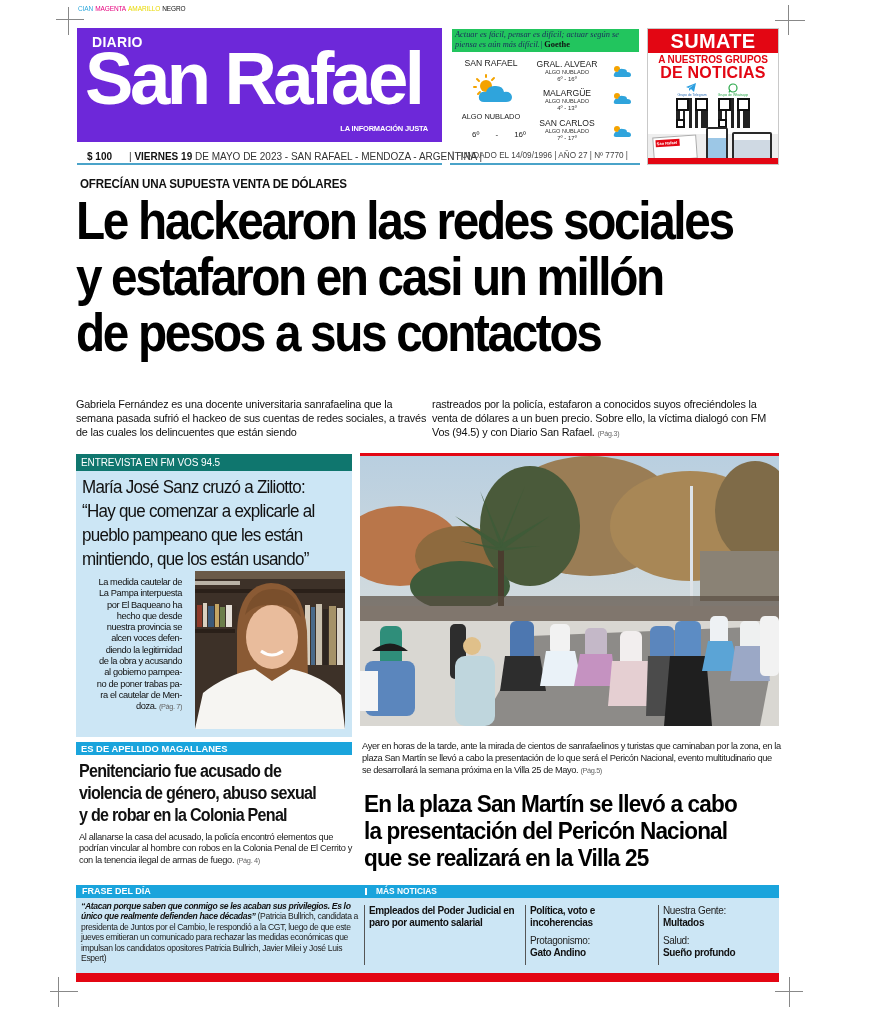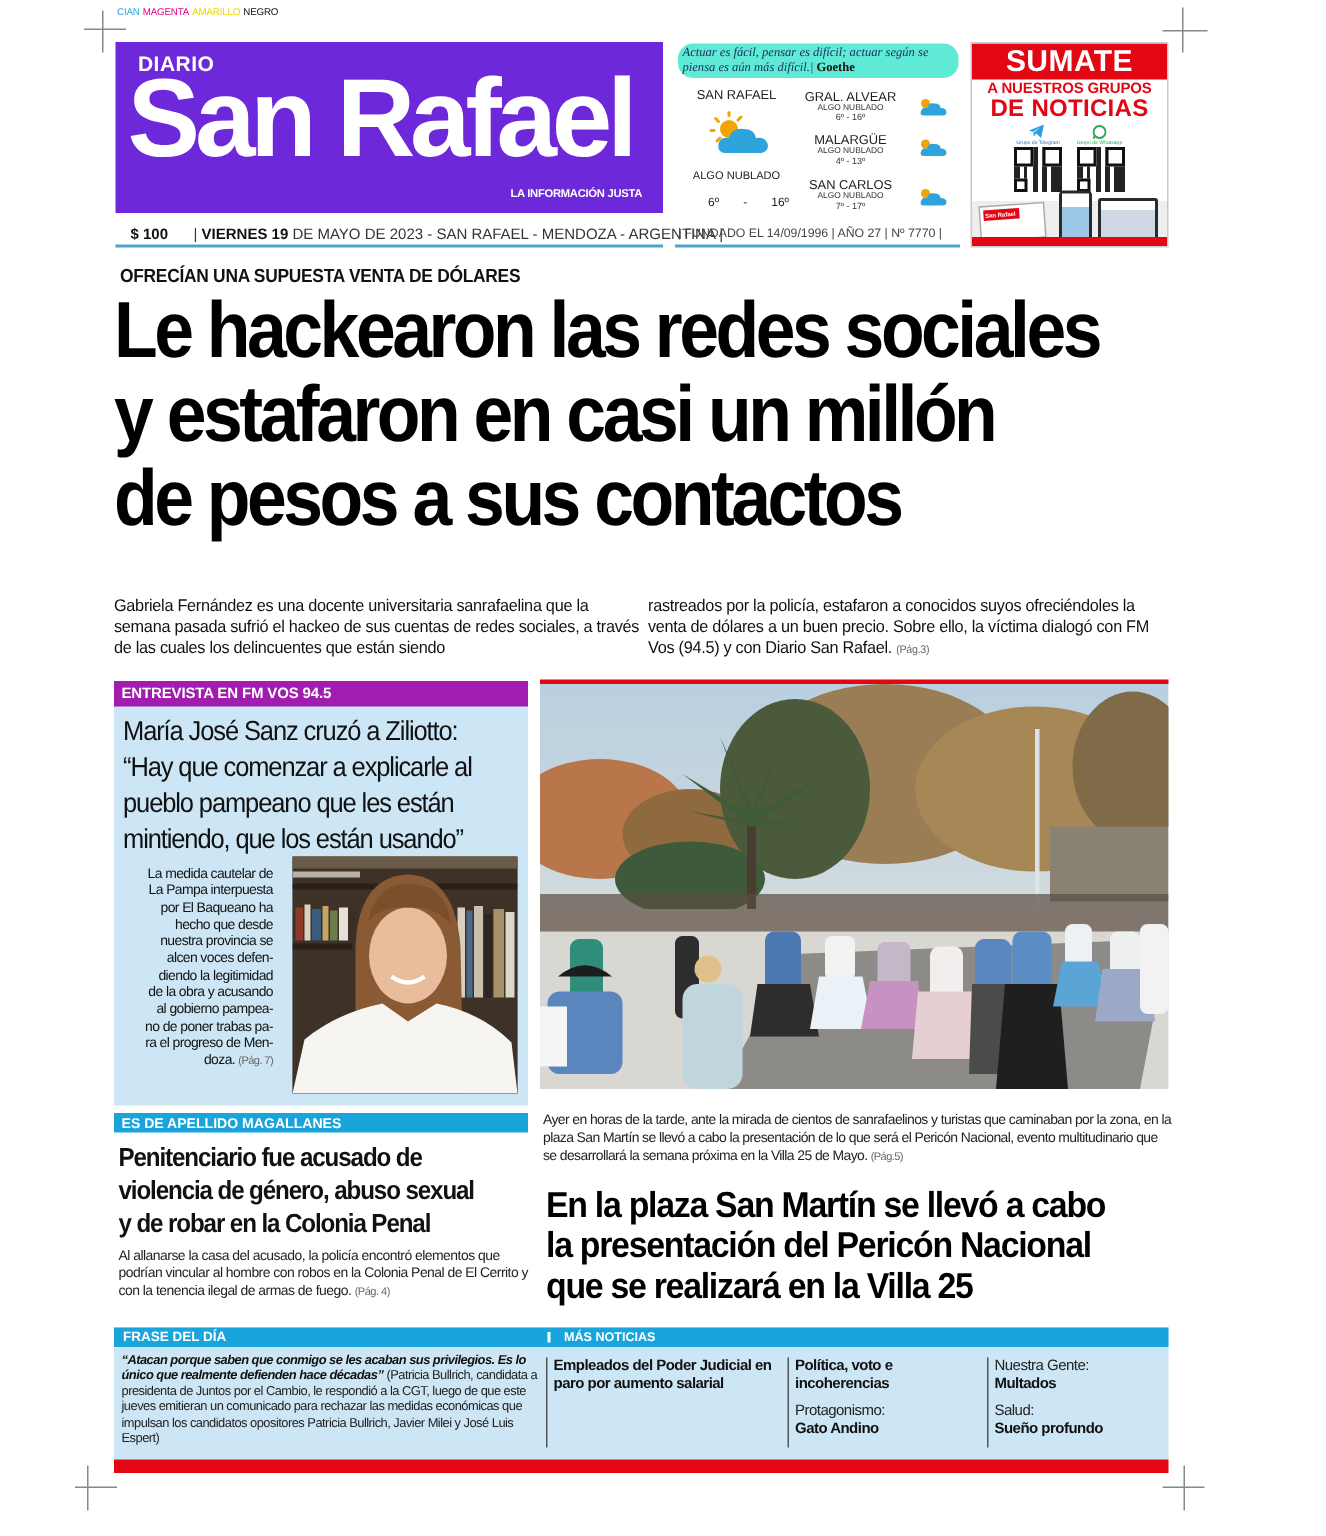--- a/index.html
+++ b/index.html
@@ -20,21 +20,21 @@
   .mast-diario { position: absolute; left: 15px; top: 6px; color: #fff; font-weight: bold; font-size: 14px; letter-spacing: 0.3px; }
   .mast-title { position: absolute; left: 8px; top: 14px; color: #fff; font-weight: bold; font-size: 74px; letter-spacing: -3.5px; line-height: 1; transform: scaleX(0.98); transform-origin: left; }
   .mast-slogan { position: absolute; right: 14px; bottom: 9px; color: #fff; font-weight: bold; font-size: 7.5px; letter-spacing: -0.2px; }
 
   .dateline { left: 77px; top: 149px; width: 365px; height: 16px; border-bottom: 2px solid #4aa3c9; font-size: 10px; color: #333; white-space: nowrap; }
   .dateline .price { position: absolute; left: 10px; top: 2px; font-weight: bold; color: #111; }
   .dateline .date { position: absolute; left: 52px; top: 2px; }
   .dateline b { color: #111; }
 
   
-  .quote-box { left: 452px; top: 29px; width: 187px; height: 23px; background: #5eead4; font-family: "Liberation Serif", serif; font-style: italic; font-size: 8.4px; line-height: 10px; color: #1b2d5c; padding: 1px 3px; border-radius: 10px; }
+  .quote-box { left: 452px; top: 29px; width: 187px; height: 23px; background: #22c55e; font-family: "Liberation Serif", serif; font-style: italic; font-size: 8.4px; line-height: 10px; color: #1b2d5c; padding: 1px 3px; }
   .quote-box b { font-style: normal; color: #111; }
   .wx { position: absolute; font-size: 8px; color: #222; text-align: center; }
   .wx-big-city { left: 462px; top: 58px; width: 58px; font-size: 8.6px; }
   .wx-big-icon { left: 470px; top: 72px; width: 46px; height: 34px; }
   .wx-big-cond { left: 456px; top: 112px; width: 70px; font-size: 7.4px; }
   .wx-big-temps { left: 460px; top: 130px; width: 66px; font-size: 8px; display: flex; justify-content: space-between; padding-left: 12px; }
   .wx-city { position: absolute; width: 66px; text-align: center; color: #222; }
   .wx-city .nm { font-size: 8.6px; line-height: 10px; }
   .wx-city .cd { font-size: 5.6px; line-height: 7px; color: #333; }
   .wx-city .tp { font-size: 6px; line-height: 7px; color: #333; }
@@ -67,21 +67,21 @@
   
   .kicker { left: 80px; top: 177px; font-size: 12.6px; font-weight: bold; letter-spacing: -0.2px; color: #111; transform: scaleX(0.92); transform-origin: left; }
   .headline { left: 76px; top: 193px; width: 720px; font-family: "Liberation Sans", sans-serif; font-weight: bold; font-size: 53px; line-height: 56px; letter-spacing: -2.6px; color: #000; transform: scaleX(0.9); transform-origin: left; white-space: nowrap; }
   .lede { top: 397px; font-size: 11.3px; line-height: 14px; color: #111; letter-spacing: -0.2px; transform: scaleX(0.96); transform-origin: left; }
   .lede-left { left: 76px; width: 370px; }
   .lede-right { left: 432px; width: 365px; }
   .pag { font-size: 7.4px; color: #666; }
 
   
   .interview { left: 76px; top: 454px; width: 276px; height: 283px; background: #cce6f5; }
-  .interview-tag { position: absolute; left: 0; top: 0; width: 100%; height: 17px; background: #a21caf; color: #fff; font-weight: bold; font-size: 10px; line-height: 17px; padding-left: 5px; letter-spacing: -0.1px; }
+  .interview-tag { position: absolute; left: 0; top: 0; width: 100%; height: 17px; background: #0f766e; color: #fff; font-weight: normal; font-size: 10px; line-height: 17px; padding-left: 5px; letter-spacing: -0.1px; }
   .interview-title { position: absolute; left: 6px; top: 21px; width: 275px; font-size: 18.3px; line-height: 24px; color: #111; letter-spacing: -0.8px; transform: scaleX(0.93); transform-origin: left; white-space: nowrap; }
   .interview-body { position: absolute; left: 3px; top: 123px; width: 103px; font-size: 9.3px; line-height: 11.3px; text-align: right; color: #111; letter-spacing: -0.4px; }
   .interview-photo { position: absolute; left: 119px; top: 117px; width: 150px; height: 158px; overflow: hidden; background: #4b3a2c; }
 
   
   .pen-tag { left: 76px; top: 742px; width: 276px; height: 13px; background: #1aa4dc; color: #fff; font-weight: bold; font-size: 9.4px; line-height: 13px; padding-left: 5px; }
   .pen-title { left: 79px; top: 760px; width: 290px; font-weight: bold; font-size: 17.5px; line-height: 22px; letter-spacing: -0.8px; color: #111; transform: scaleX(0.92); transform-origin: left; white-space: nowrap; }
   .pen-body { left: 79px; top: 832px; width: 280px; font-size: 9.3px; line-height: 11.4px; color: #222; letter-spacing: -0.35px; }
 
   
@@ -242,21 +242,21 @@
     <div>La medida cautelar de</div>
     <div>La Pampa interpuesta</div>
     <div>por El Baqueano ha</div>
     <div>hecho que desde</div>
     <div>nuestra provincia se</div>
     <div>alcen voces defen-</div>
     <div>diendo la legitimidad</div>
     <div>de la obra y acusando</div>
     <div>al gobierno pampea-</div>
     <div>no de poner trabas pa-</div>
-    <div>ra el progreso de Men-</div>
+    <div>ra el cautelar de Men-</div>
     <div><span>doza.</span> <span class="pag">(Pág. 7)</span></div>
   </div>
   <svg class="interview-photo" viewBox="0 0 150 158" preserveAspectRatio="none">
     <rect width="150" height="158" fill="#3d3128"></rect>
     <rect x="0" y="0" width="150" height="8" fill="#6a5a48"></rect>
     <rect x="0" y="10" width="45" height="4" fill="#b9b2a6"></rect>
     <rect x="0" y="18" width="150" height="4" fill="#2a2019"></rect>
     <g>
       <rect x="2" y="34" width="5" height="22" fill="#8d3a2a"></rect>
         <rect x="8" y="32" width="4" height="24" fill="#d9d0c0"></rect>

